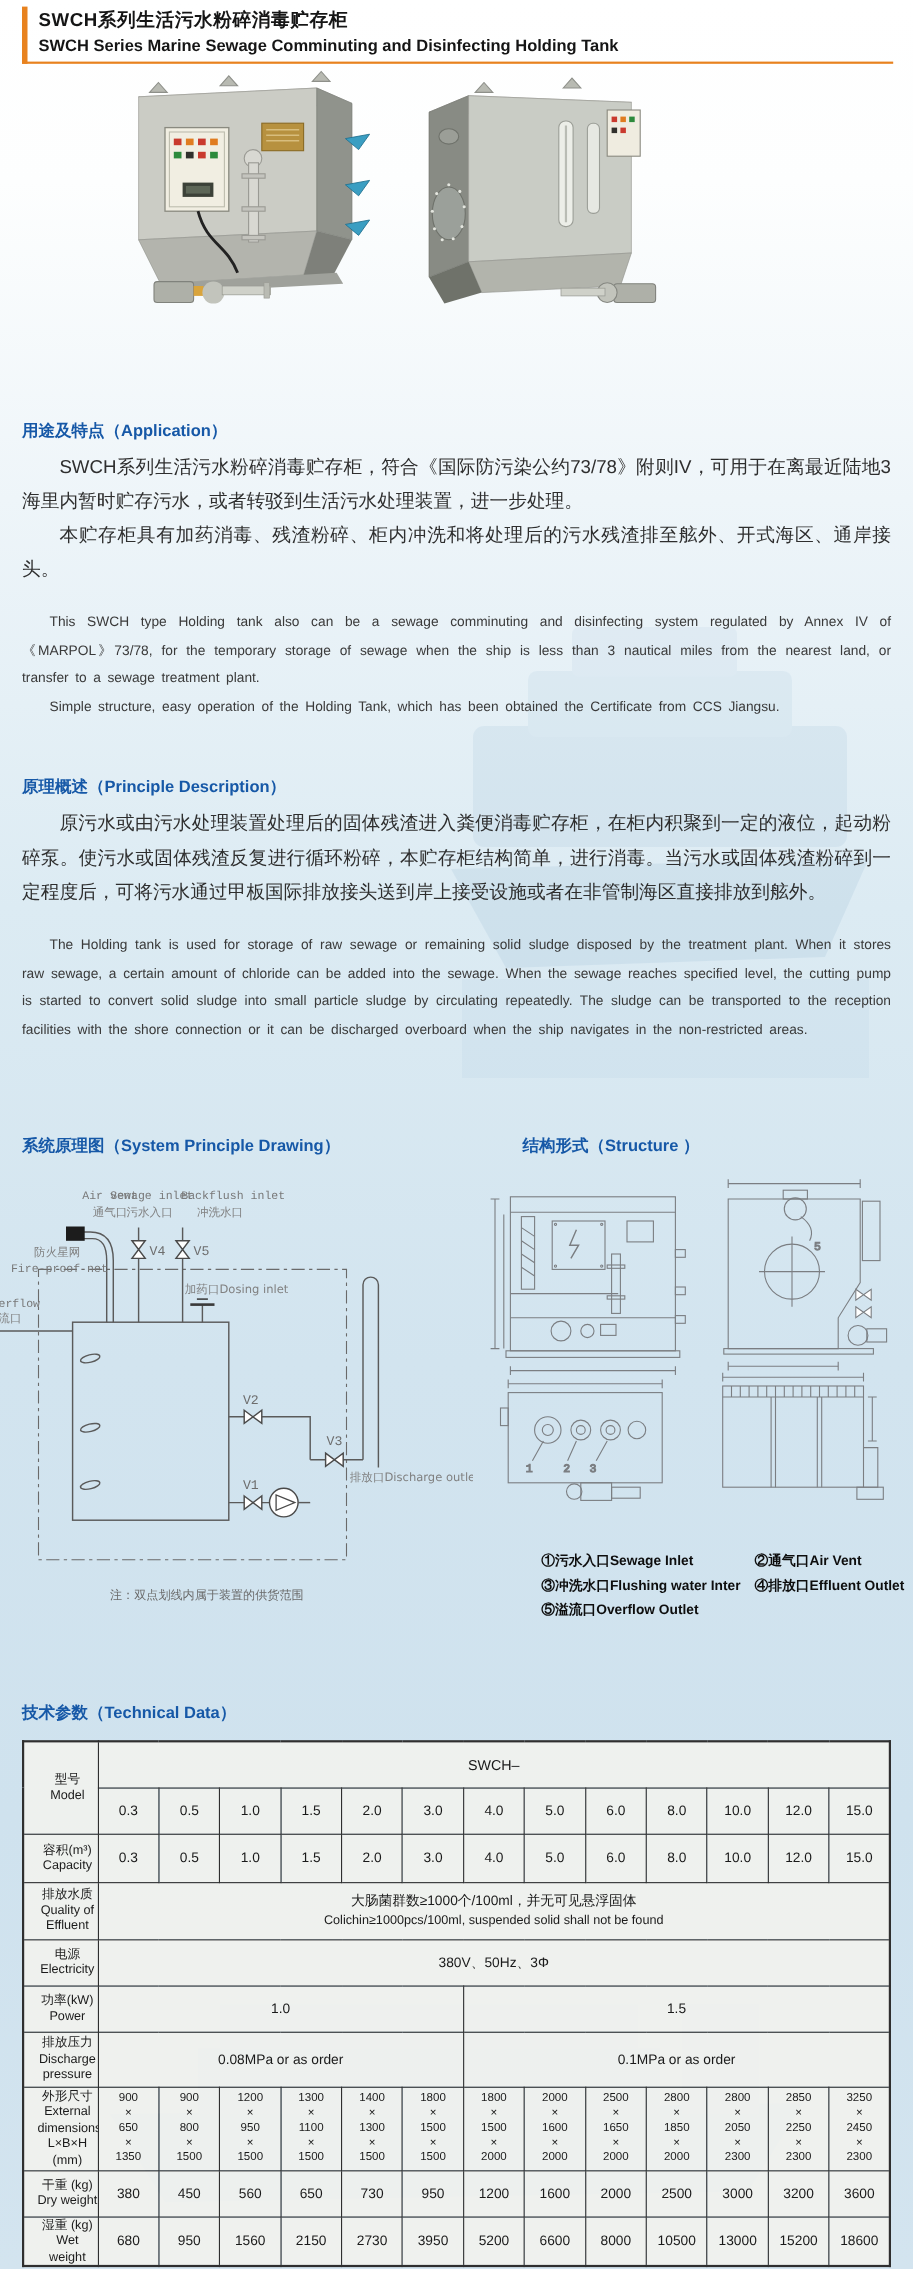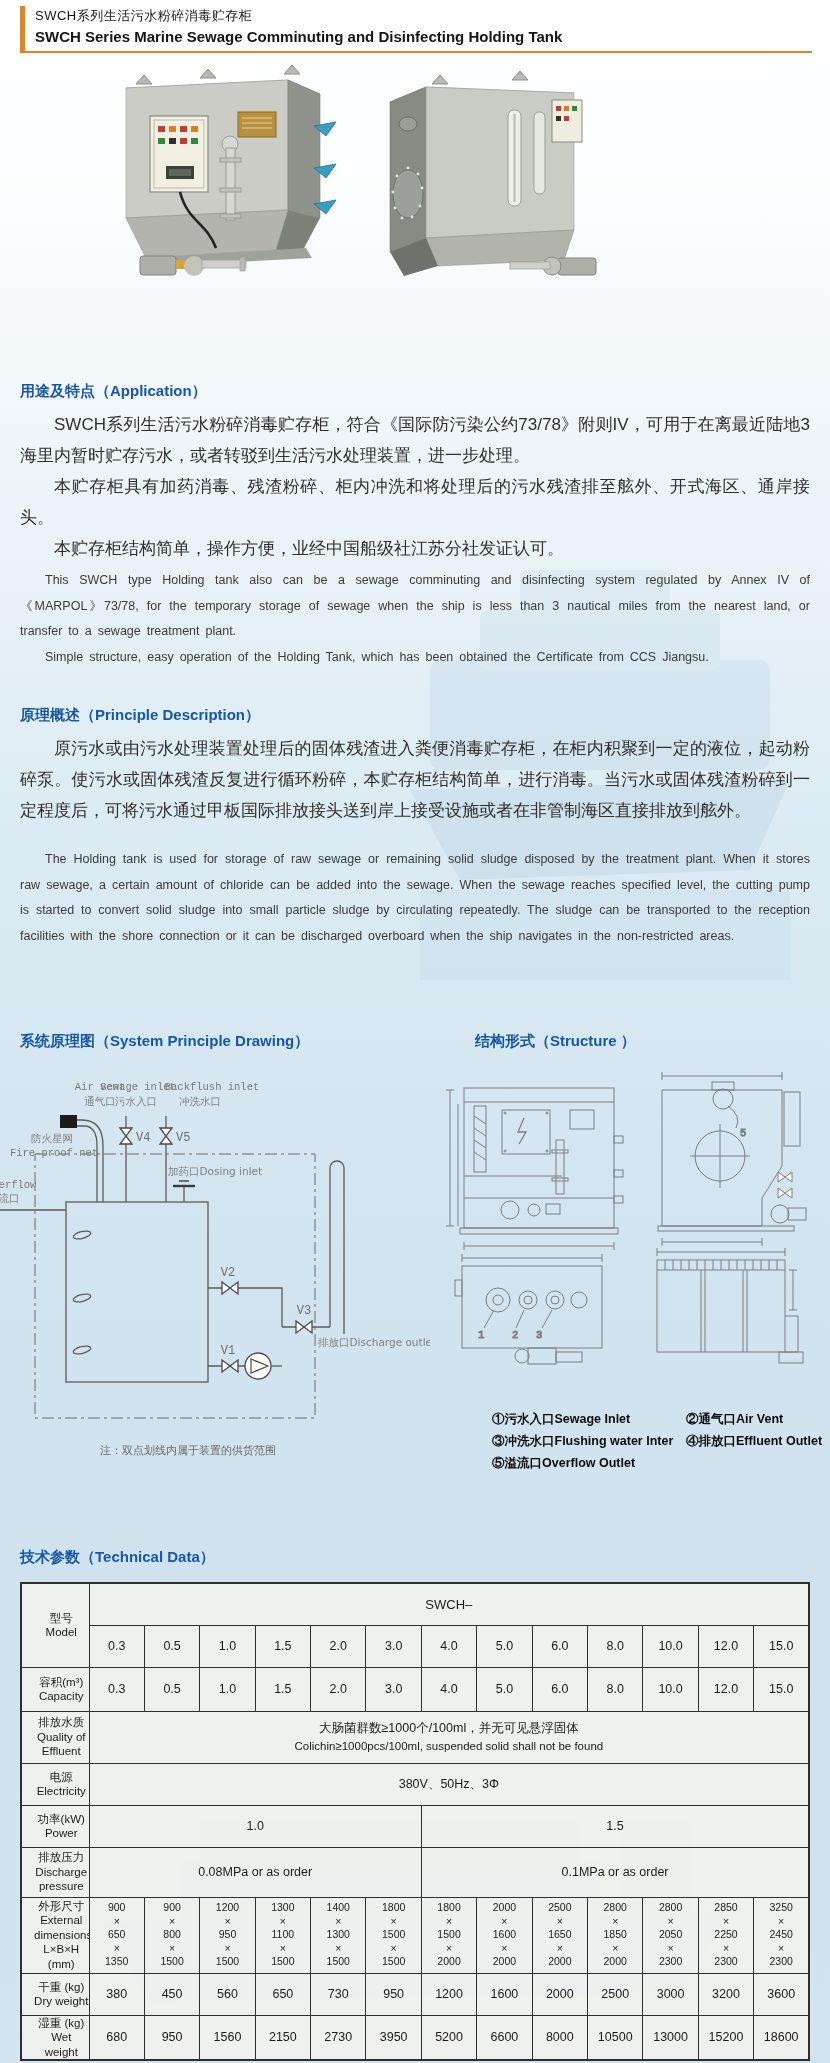--- a/index.html
+++ b/index.html
@@ -3,32 +3,32 @@
 <meta charset="utf-8">
 <style>
   html,body{margin:0;padding:0;background:#ffffff;}
   .page{position:relative;width:830px;height:2063px;overflow:hidden;
     font-family:"Liberation Sans",sans-serif;color:#333;
     background:linear-gradient(180deg,#ffffff 0%,#fdfefe 8%,#eef5f9 22%,#dcebf3 40%,#d2e4ef 60%,#cfe2ee 80%,#d3e4ef 100%);}
   .wm{position:absolute;pointer-events:none;}
   
   .title-block{position:absolute;top:6px;left:20px;right:18px;border-left:5px solid #e8821e;
     border-bottom:2px solid #e8821e;padding:1px 0 6px 10px;}
-  .t-zh{font-size:13px;font-weight:normal;color:#151515;letter-spacing:.5px;}
+  .t-zh{font-size:17px;font-weight:bold;color:#151515;letter-spacing:.5px;}
   .t-en{font-size:15px;font-weight:bold;color:#151515;margin-top:3px;}
   
   .photos{position:absolute;top:60px;left:88px;display:flex;gap:12px;}
   
   .sec{position:absolute;left:20px;width:790px;}
   .sec-h{font-size:15px;font-weight:bold;color:#1658a7;margin:0;}
   .abs{position:absolute;margin:0;}
   p.zh{font-size:17px;line-height:31px;margin:0;text-indent:2em;text-align:justify;color:#2e2e2e;}
   p.en{font-size:12.5px;line-height:25.5px;margin:0;text-indent:2em;text-align:justify;color:#3a3a3a;word-spacing:2.5px;}
   .paras{margin-top:8px;}
-  .en-block{margin-top:4px;}
+  .en-block{margin-top:20px;}
   .pr-en{margin-top:21px !important;}
   
   .dlab{font-family:"Liberation Mono",monospace;font-size:10.5px;fill:#787878;}
   .dlabz{font-family:"DejaVu Sans",sans-serif;font-size:10.5px;fill:#808080;}
   .vlab{font-family:"Liberation Mono",monospace;font-size:12px;fill:#6d6d6d;}
   .dnote{font-family:"DejaVu Sans",sans-serif;font-size:11px;fill:#6a6a6a;}
   .pline{stroke:#5a5a5a;stroke-width:1.3;fill:none;}
   .sline{stroke:#7b7e82;stroke-width:1;fill:none;}
   .valve{fill:#ffffff;stroke:#4a4a4a;stroke-width:1.3;}
   
@@ -154,21 +154,20 @@
       <circle cx="190" cy="206" r="9" fill="#c2c4bc" stroke="#858781"></circle>
       <rect x="148" y="202" width="40" height="7" fill="#cfd1c9" stroke="#9a9c94" stroke-width=".7"></rect>
     </svg>
   </div>
 
   <section class="sec" style="top:382px">
     <h2 class="sec-h">用途及特点（Application）</h2>
     <div class="paras">
         <p class="zh">SWCH系列生活污水粉碎消毒贮存柜，符合《国际防污染公约73/78》附则IV，可用于在离最近陆地3海里内暂时贮存污水，或者转驳到生活污水处理装置，进一步处理。</p>
         <p class="zh">本贮存柜具有加药消毒、残渣粉碎、柜内冲洗和将处理后的污水残渣排至舷外、开式海区、通岸接头。</p>
-        <p class="zh">本贮存柜结构简单，操作方便，业经中国船级社江苏分社发证认可。</p>
       </div>
     <div class="paras en-block">
         <p class="en">This SWCH type Holding tank also can be a sewage comminuting and disinfecting system regulated by Annex IV of 《MARPOL》73/78, for the temporary storage of sewage when the ship is less than 3 nautical miles from the nearest land, or transfer to a sewage treatment plant.</p>
         <p class="en">Simple structure, easy operation of the Holding Tank, which has been obtained the Certificate from CCS Jiangsu.</p>
       </div>
   </section>
 
   <section class="sec" style="top:706px">
     <h2 class="sec-h">原理概述（Principle Description）</h2>
     <p class="zh" style="margin-top:8px">原污水或由污水处理装置处理后的固体残渣进入粪便消毒贮存柜，在柜内积聚到一定的液位，起动粉碎泵。使污水或固体残渣反复进行循环粉碎，本贮存柜结构简单，进行消毒。当污水或固体残渣粉碎到一定程度后，可将污水通过甲板国际排放接头送到岸上接受设施或者在非管制海区直接排放到舷外。</p>

